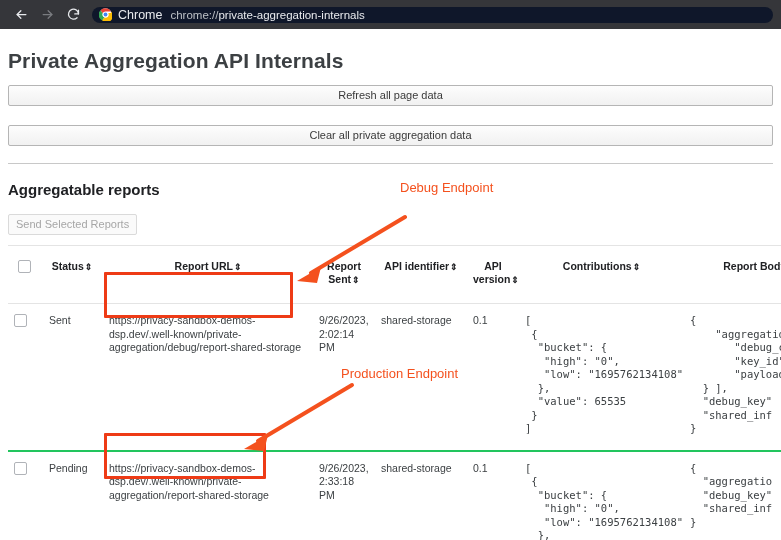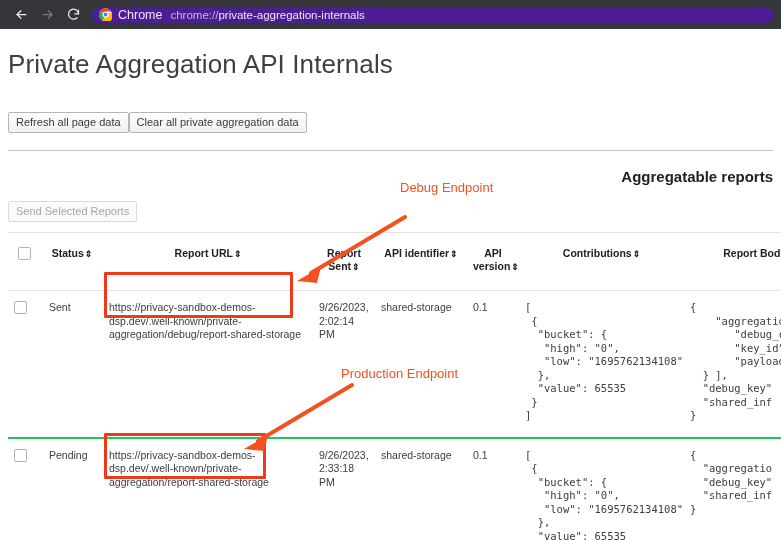--- a/index.html
+++ b/index.html
@@ -26,21 +26,21 @@
     color: #e8eaed;
     font-size: 14px;
     line-height: 1;
     flex: none;
   }
   .nav-btn.disabled { color: #7a7c80; }
   .nav-btn svg { display: block; }
   .omnibox {
     margin-left: 6px;
     height: 16px;
-    background: #4c1d95;
+    background: #0f172a;
     border-radius: 11px;
     display: flex;
     align-items: center;
     padding: 0 10px 0 7px;
     gap: 6px;
     flex: 1;
     min-width: 0;
   }
   .chrome-logo { width: 13px; height: 13px; flex: none; display:block;}
   .omnibox-brand {
@@ -59,29 +59,31 @@
 
   
   .page {
     position: relative;
     padding: 0 8px;
     height: 511px;
     overflow: hidden;
     background: #fff;
   }
   h1.page-title {
-    font-size: 26px;
-    font-weight: normal;
+    font-size: 21px;
+    font-weight: bold;
     color: #3c4043;
     margin: 20px 0 0 0;
     letter-spacing: 0.1px;
   }
   .btn-row {
-    margin-top: 32px;
+    margin-top: 12px;
     display: flex;
+    gap: 19px;
+    flex-direction: column;
   }
   .gbtn {
     font-family: "Liberation Sans", sans-serif;
     font-size: 11px;
     color: #3a3a3a;
     background: linear-gradient(#fdfdfd, #f1f1f1);
     border: 1px solid #b5b5b5;
     border-radius: 2px;
     padding: 3px 7px 4px 7px;
     line-height: 12px;
@@ -95,21 +97,20 @@
   hr.divider {
     border: none;
     border-top: 1px solid #c8c8c8;
     margin: 17px 0 0 0;
   }
   h2.section-title {
     font-size: 15px;
     font-weight: bold;
     color: #202124;
     margin: 17px 0 0 0;
-    text-align: right;
   }
   .send-row { margin-top: 16px; }
 
   
   table.reports {
     width: 100%;
     border-collapse: collapse;
     margin-top: 10px;
     table-layout: fixed;
   }

